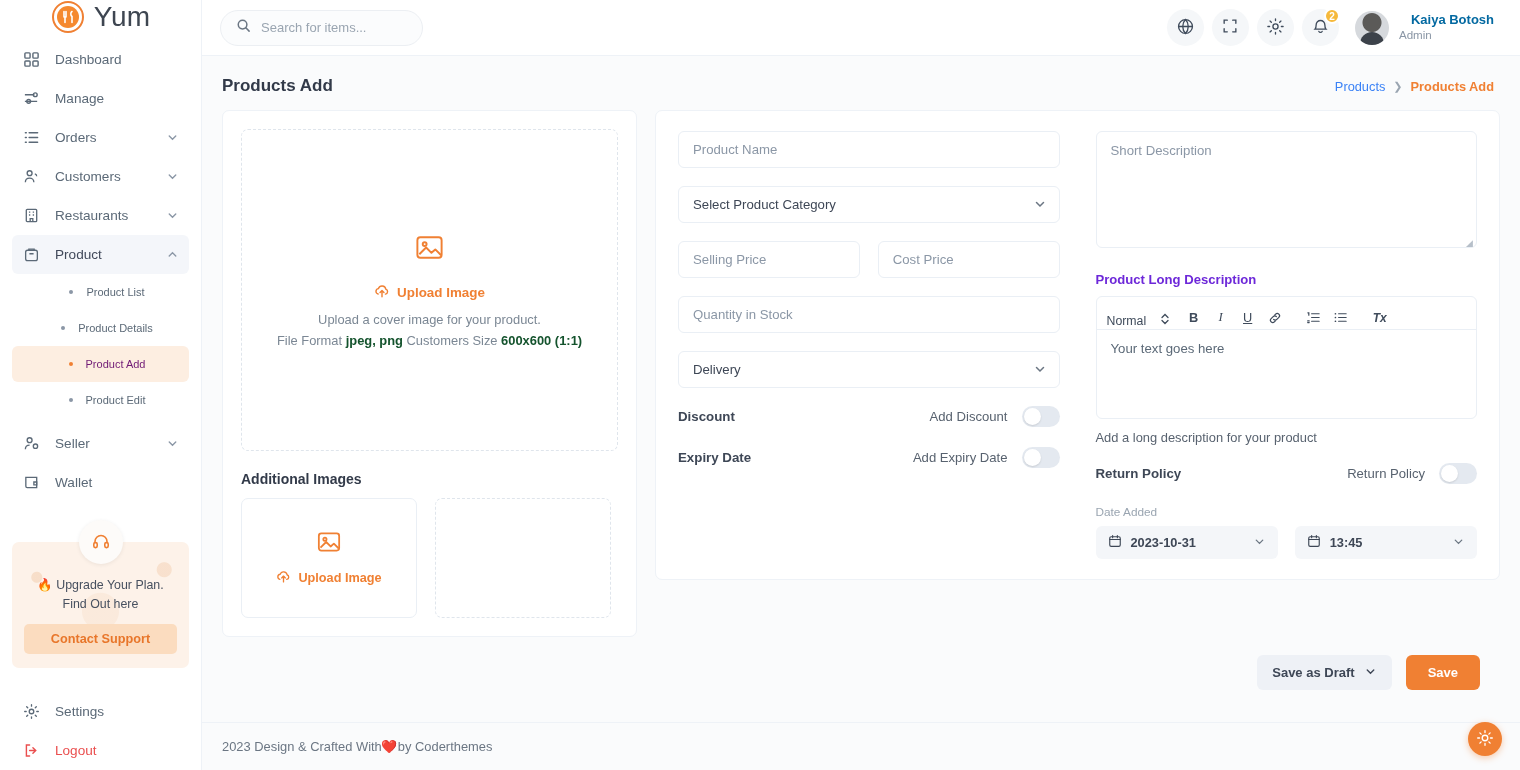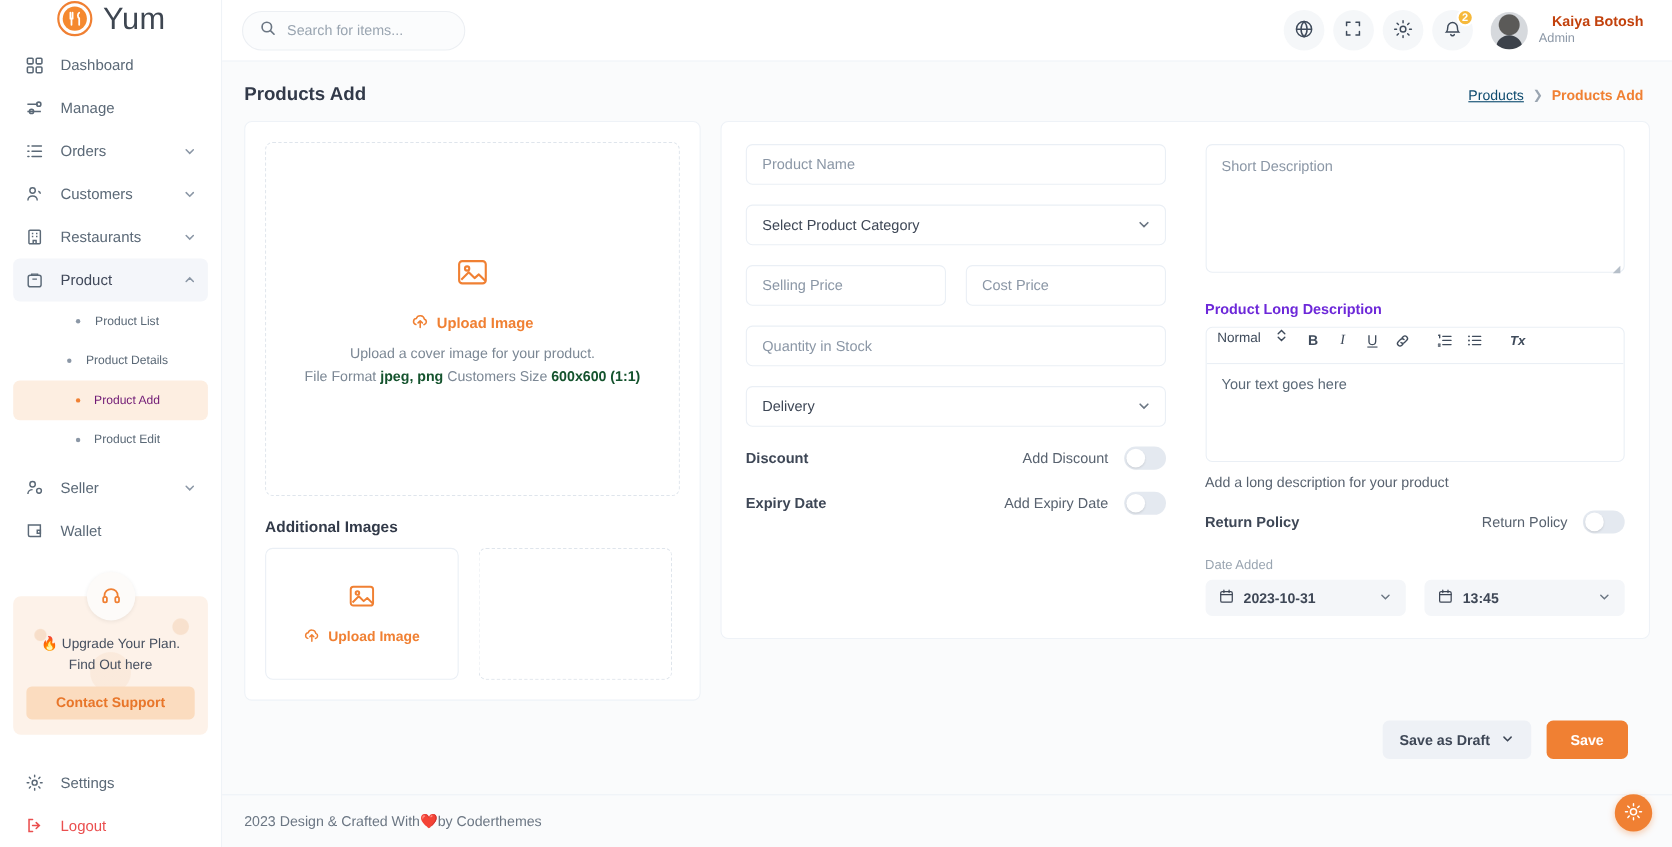--- a/index.html
+++ b/index.html
@@ -104,27 +104,27 @@
   .user { display: flex; align-items: center; gap: 10px; margin-left: 8px; cursor: pointer; }
   .avatar {
     width: 34px; height: 34px; border-radius: 50%; flex: 0 0 34px;
     background: radial-gradient(circle at 50% 34%, #5b5a58 0 9px, transparent 10px), #d6d9dd;
     position: relative; overflow: hidden;
   }
   .avatar::after {
     content: ""; position: absolute; left: 50%; bottom: 0; transform: translateX(-50%);
     width: 24px; height: 13px; border-radius: 12px 12px 0 0; background: #3c424a;
   }
-  .user-name { font-size: 13px; font-weight: 700; color: #c2410c; line-height: 1.25; padding-left: 12px; }
+  .user-name { font-size: 13px; font-weight: 700; color: #0369a1; line-height: 1.25; padding-left: 12px; }
   .user-role { font-size: 11.6px; color: #8b97a6; line-height: 1.25; }
 
   .page-head { display: flex; align-items: center; padding: 20px 26px 8px 20px; }
   .page-title { font-size: 17px; font-weight: 700; color: #323a49; }
   .crumbs { margin-left: auto; display: flex; align-items: center; gap: 8px; font-size: 12.8px; }
-  .crumbs .c1 { color: #0c4a6e; cursor: pointer; text-decoration: underline; }
+  .crumbs .c1 { color: #3b82f6; cursor: pointer; }
   .crumbs .sep { color: #9aa5b1; font-size: 11px; }
   .crumbs .c2 { color: #f08033; font-weight: 700; }
 
   .content { flex: 1; padding: 6px 20px 0 20px; overflow: hidden; }
   .row { display: flex; gap: 18px; align-items: flex-start; }
 
   .card { background: #fff; border: 1px solid #eef2f7; border-radius: 7px; }
   .card-left { width: 415px; flex: 0 0 415px; padding: 18px; }
   .card-right { flex: 1; padding: 20px 22px; min-width: 0; }
 
@@ -187,21 +187,21 @@
     padding: 11px 14px; font-size: 13.2px; font-family: inherit; color: #3e4756;
     outline: none; resize: none; background: #fff; position: relative;
   }
   .textarea::placeholder { color: #8b97a6; }
   .ta-wrap { position: relative; }
   .ta-grip { position: absolute; right: 4px; bottom: 4px; color: #b6bfc9; font-size: 9px; pointer-events: none; }
 
   .label-strong { font-size: 13.1px; font-weight: 700; color: #6d28d9; margin: 20px 0 9px 0; }
   .editor { border: 1px solid #eaeff5; border-radius: 6px; overflow: hidden; }
   .editor-toolbar {
-    height: 33px; border-bottom: 1px solid #eaeff5; display: flex; align-items: flex-start;
+    height: 33px; border-bottom: 1px solid #eaeff5; display: flex; align-items: flex-end;
     gap: 4px; padding: 0 10px; color: #3f4b5b;
   }
   .tb-normal { display: flex; align-items: center; gap: 14px; font-size: 12.3px; color: #3f4b5b; padding-right: 8px; }
   .tb-btn {
     width: 23px; height: 23px; display: flex; align-items: center; justify-content: center;
     font-size: 12.8px; color: #3f4b5b; cursor: pointer; border-radius: 3px;
   }
   .tb-gap { width: 8px; }
   .editor-body { height: 88px; padding: 11px 14px; font-size: 13.2px; color: #5b6977; }
   .hint { font-size: 12.9px; color: #58626f; margin-top: 11px; }

